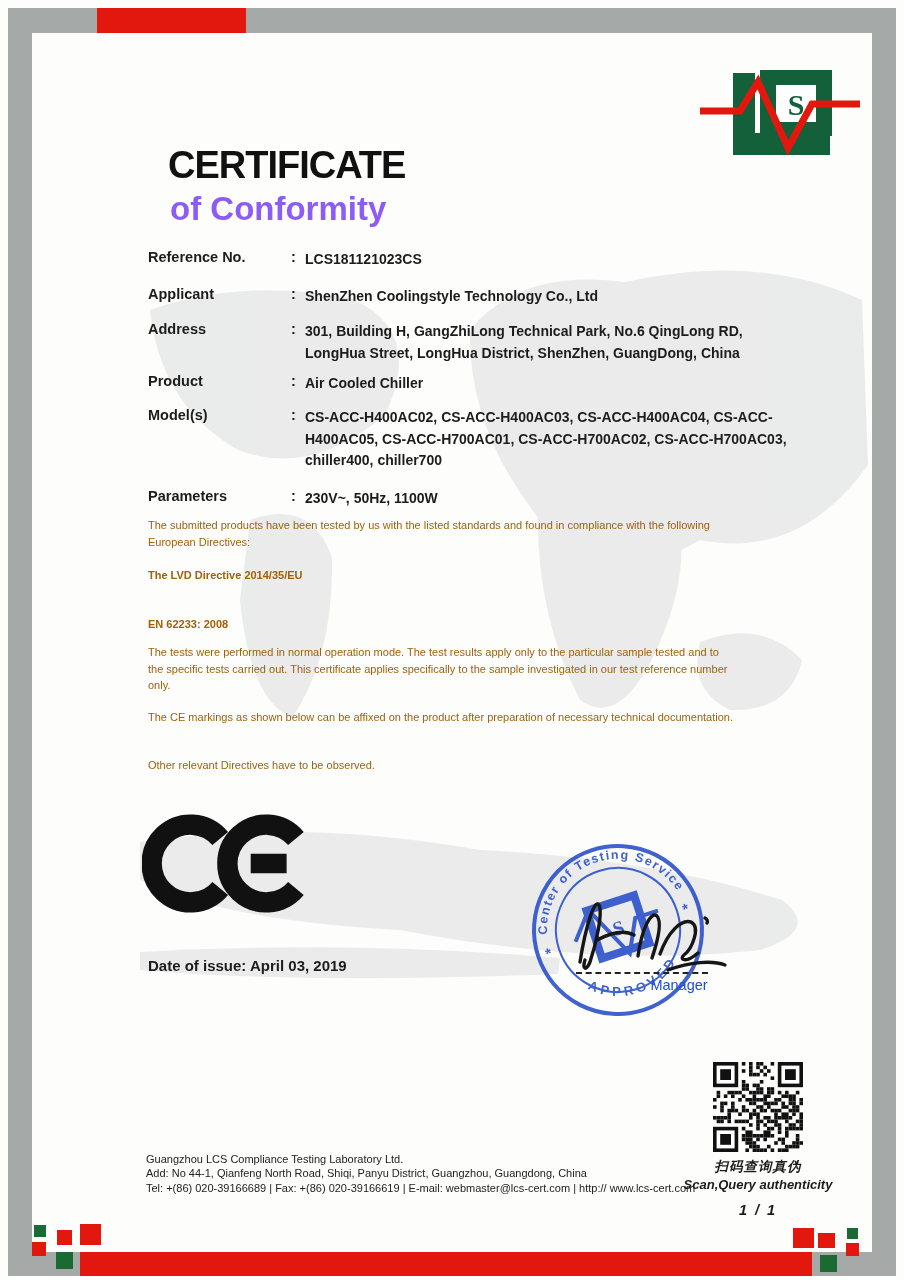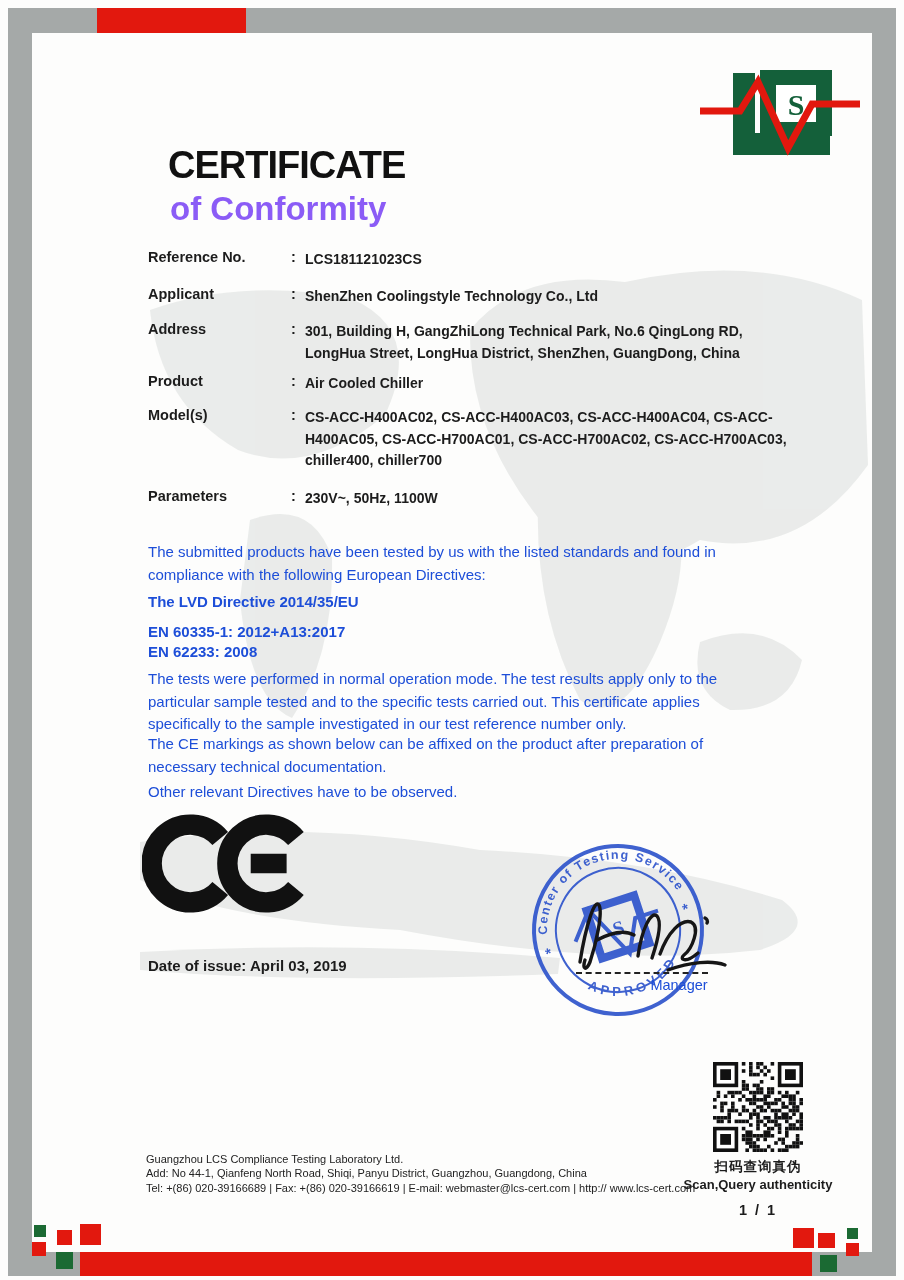--- a/index.html
+++ b/index.html
@@ -19,34 +19,34 @@
   
   .map{position:absolute;left:0;top:0;z-index:1;}
   
   .content{position:absolute;z-index:5;}
   .title-main{left:168px;top:144px;font-size:38px;font-weight:bold;letter-spacing:-1px;color:#111;}
   .title-sub{left:170px;top:190px;font-size:33px;font-weight:bold;color:#8b5cf6;}
   .field-row{left:148px;width:650px;}
   .field-label{position:absolute;left:0;top:0;width:135px;font-size:14.5px;font-weight:bold;}
   .field-colon{position:absolute;left:143px;top:0;font-size:14.5px;font-weight:bold;}
   .field-value{position:absolute;left:157px;top:0;width:496px;font-size:14px;font-weight:bold;line-height:1.55;}
-  .para{left:148px;width:588px;font-size:15px;line-height:1.5;color:#1d4ed8;margin-top:24px;}
+  .para{left:148px;width:588px;font-size:11px;line-height:1.5;color:#a16207;}
   .para.bold{font-weight:bold;}
   .date-line{left:148px;top:957px;font-size:15px;font-weight:bold;}
   
   .logo{position:absolute;left:700px;top:56px;z-index:5;}
   
   .ce{position:absolute;left:142px;top:810px;z-index:5;}
   
   .stamp{position:absolute;left:528px;top:840px;z-index:5;transform:rotate(-18deg);opacity:.92;}
   .signature{position:absolute;left:572px;top:882px;z-index:6;}
   .sig-line{position:absolute;left:576px;top:972px;width:132px;border-bottom:2px dashed #222;z-index:6;}
   .manager{position:absolute;left:624px;top:977px;width:110px;text-align:center;font-size:14.5px;color:#1d4ed8;z-index:6;}
   
-  .qr-block{position:absolute;left:670px;top:1062px;width:176px;text-align:center;z-index:5;}
+  .qr-block{position:absolute;left:670px;top:1062px;width:176px;text-align:center;z-index:5;font-style:italic;}
   .qr-svg{display:block;margin:0 auto;}
   .qr-zh{font-size:13.5px;font-weight:bold;margin-top:6px;letter-spacing:1px;}
   .qr-en{font-size:13px;font-weight:bold;margin-top:1px;}
   .page-num{font-size:14.5px;font-weight:bold;letter-spacing:2px;margin-top:10px;}
   
   .footer{left:146px;top:1152px;width:520px;font-size:11px;line-height:1.3;color:#222;}
   .footer div{white-space:nowrap;}
 </style>
 </head>
 <body>
@@ -120,21 +120,20 @@
     <span class="field-value">CS-ACC-H400AC02, CS-ACC-H400AC03, CS-ACC-H400AC04, CS-ACC-H400AC05, CS-ACC-H700AC01, CS-ACC-H700AC02, CS-ACC-H700AC03, chiller400, chiller700</span>
   </div>
   <div class="content field-row" style="top:488px;">
     <span class="field-label">Parameters</span>
     <span class="field-colon">:</span>
     <span class="field-value">230V~, 50Hz, 1100W</span>
   </div>
 
   <div class="content para" style="top:517px;">The submitted products have been tested by us with the listed standards and found in compliance with the following European Directives:</div>
   <div class="content para bold" style="top:567px;">The LVD Directive 2014/35/EU</div>
-  <div class="content para bold" style="top:597px;line-height:1.4;">EN 60335-1: 2012+A13:2017</div>
   <div class="content para bold" style="top:617px;line-height:1.4;">EN 62233: 2008</div>
   <div class="content para" style="top:644px;">The tests were performed in normal operation mode. The test results apply only to the particular sample tested and to the specific tests carried out. This certificate applies specifically to the sample investigated in our test reference number only.</div>
   <div class="content para" style="top:757px;">Other relevant Directives have to be observed.</div>
   <div class="content para" style="top:709px;">The CE markings as shown below can be affixed on the product after preparation of necessary technical documentation.</div>
 
   <svg class="ce" width="165" height="107" viewBox="0 0 170 110" aria-label="CE">
     <path d="M80.6,29.3 A40,40 0 1 0 80.6,80.7" fill="none" stroke="#111" stroke-width="21"></path>
     <path d="M158.6,29.3 A40,40 0 1 0 158.6,80.7" fill="none" stroke="#111" stroke-width="21"></path>
     <line x1="112" y1="55" x2="149" y2="55" stroke="#111" stroke-width="20"></line>
   </svg>

